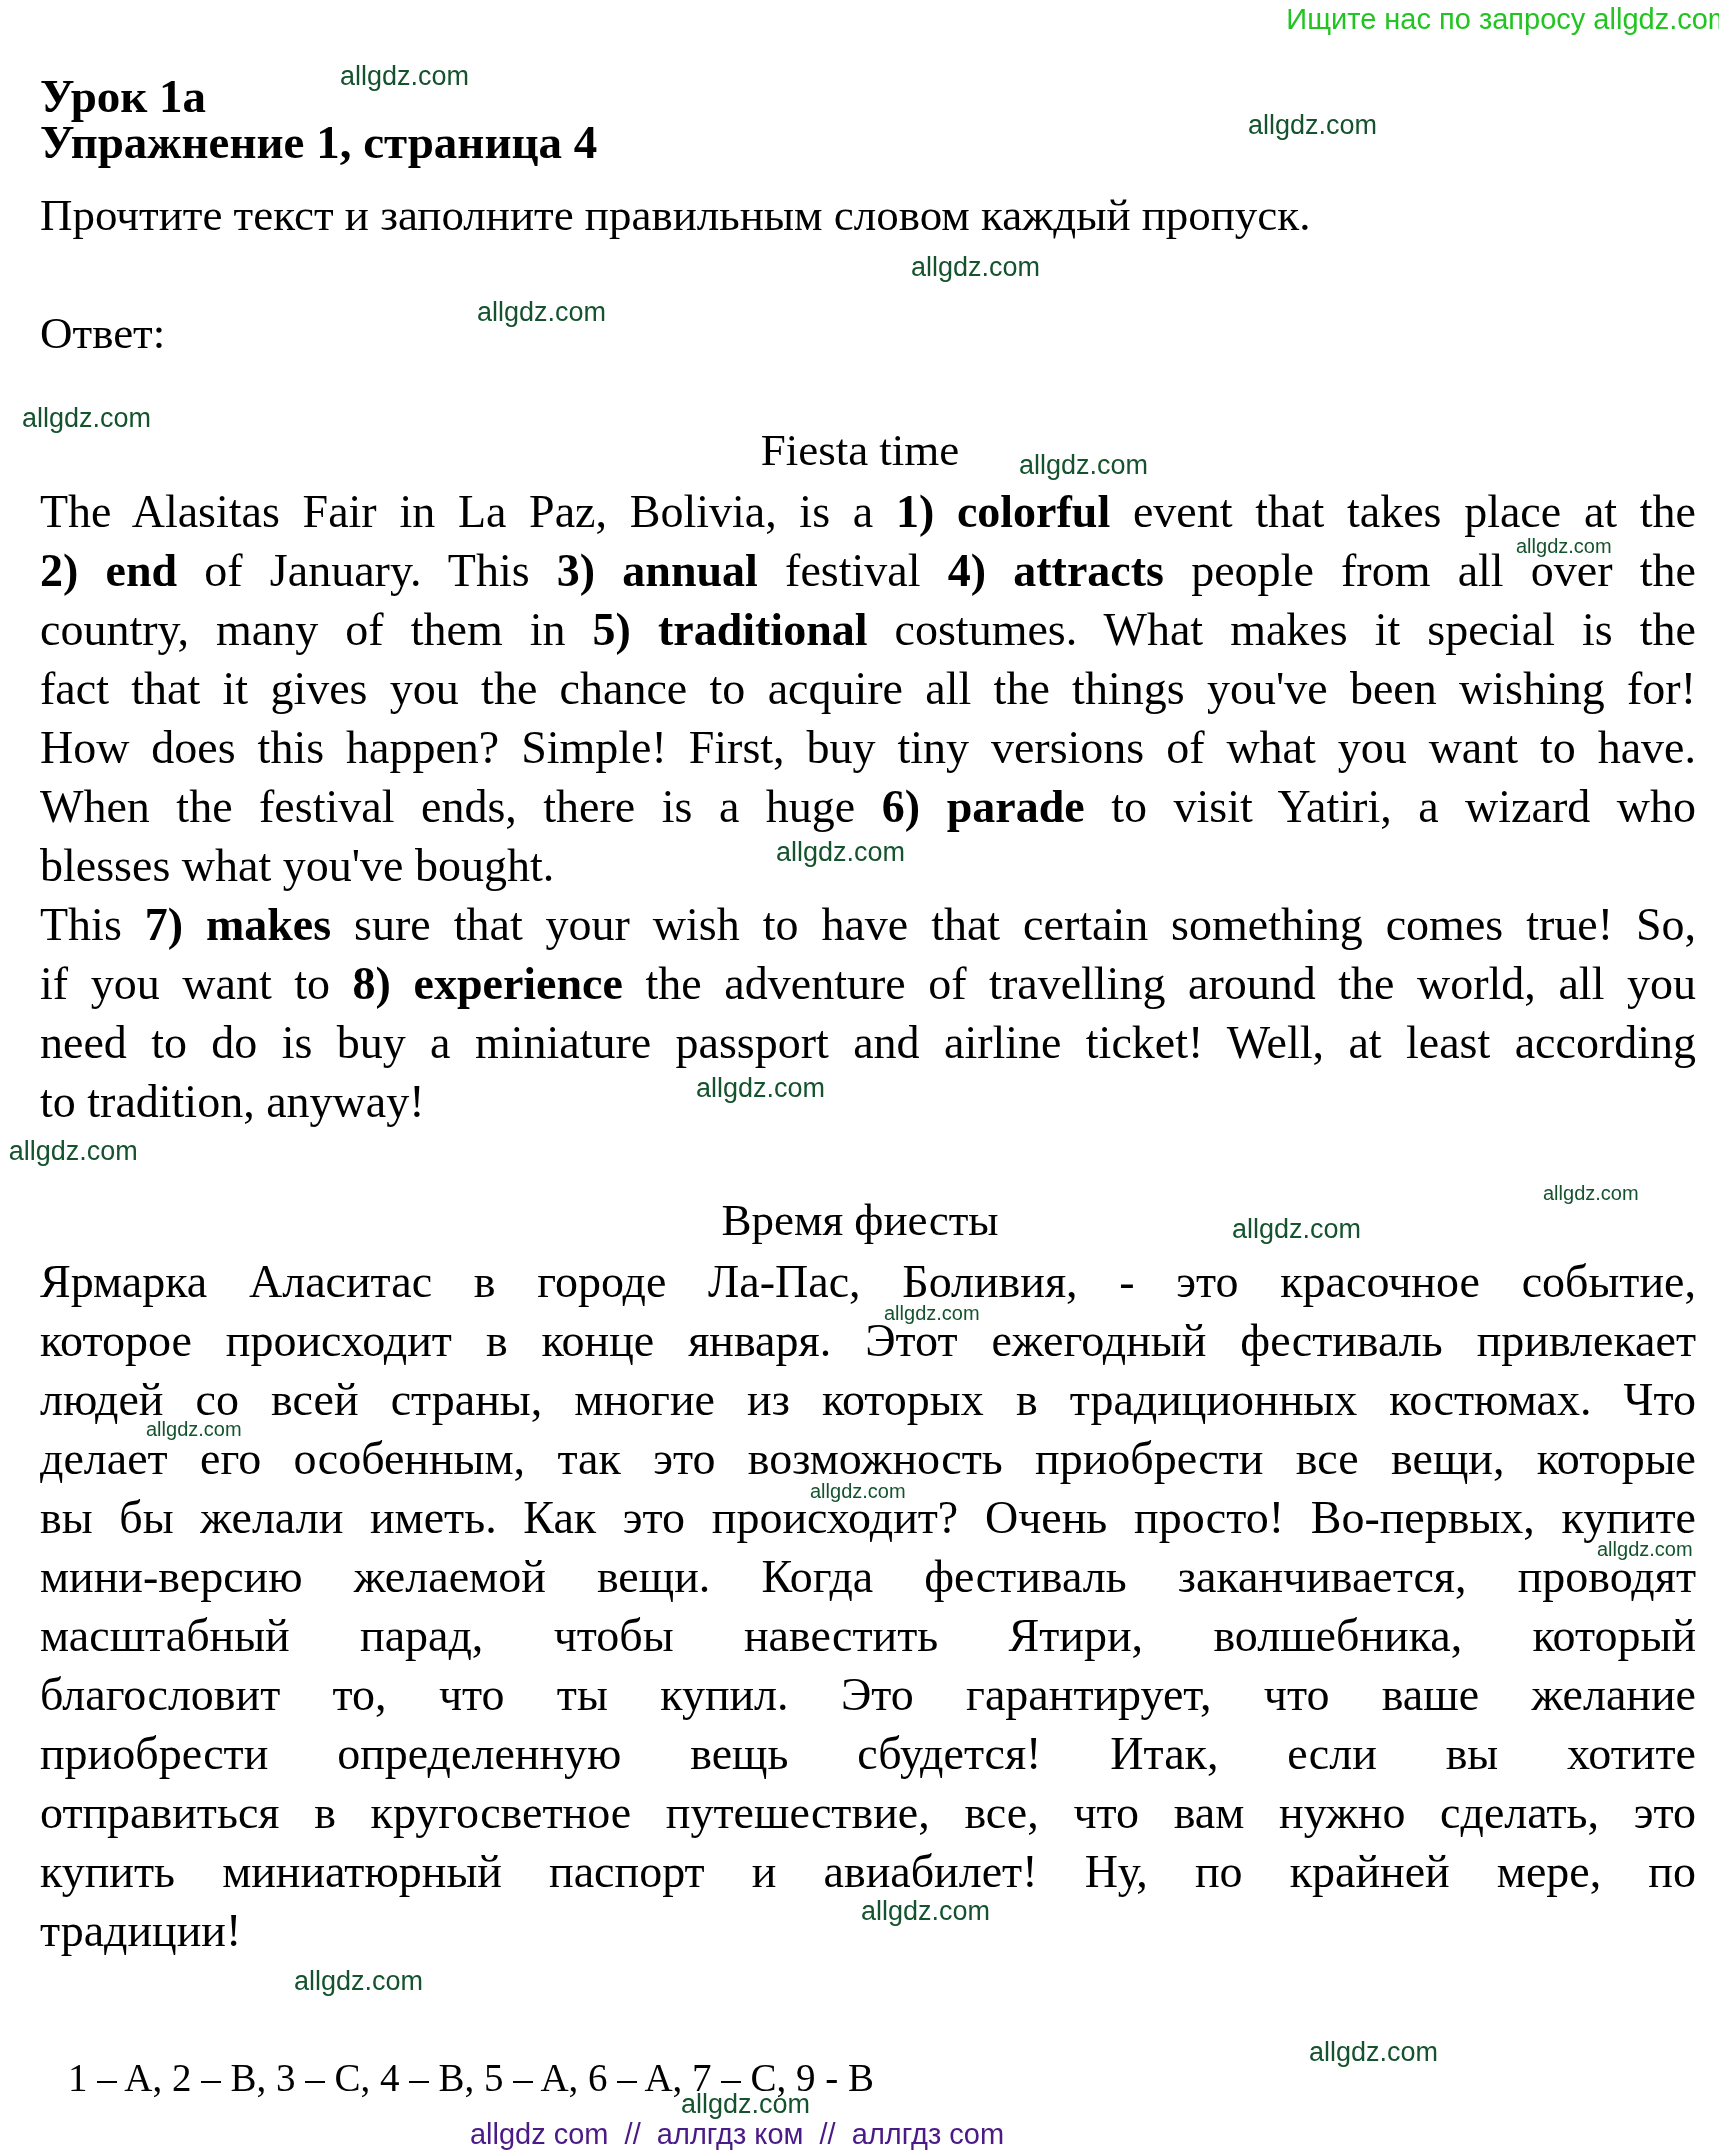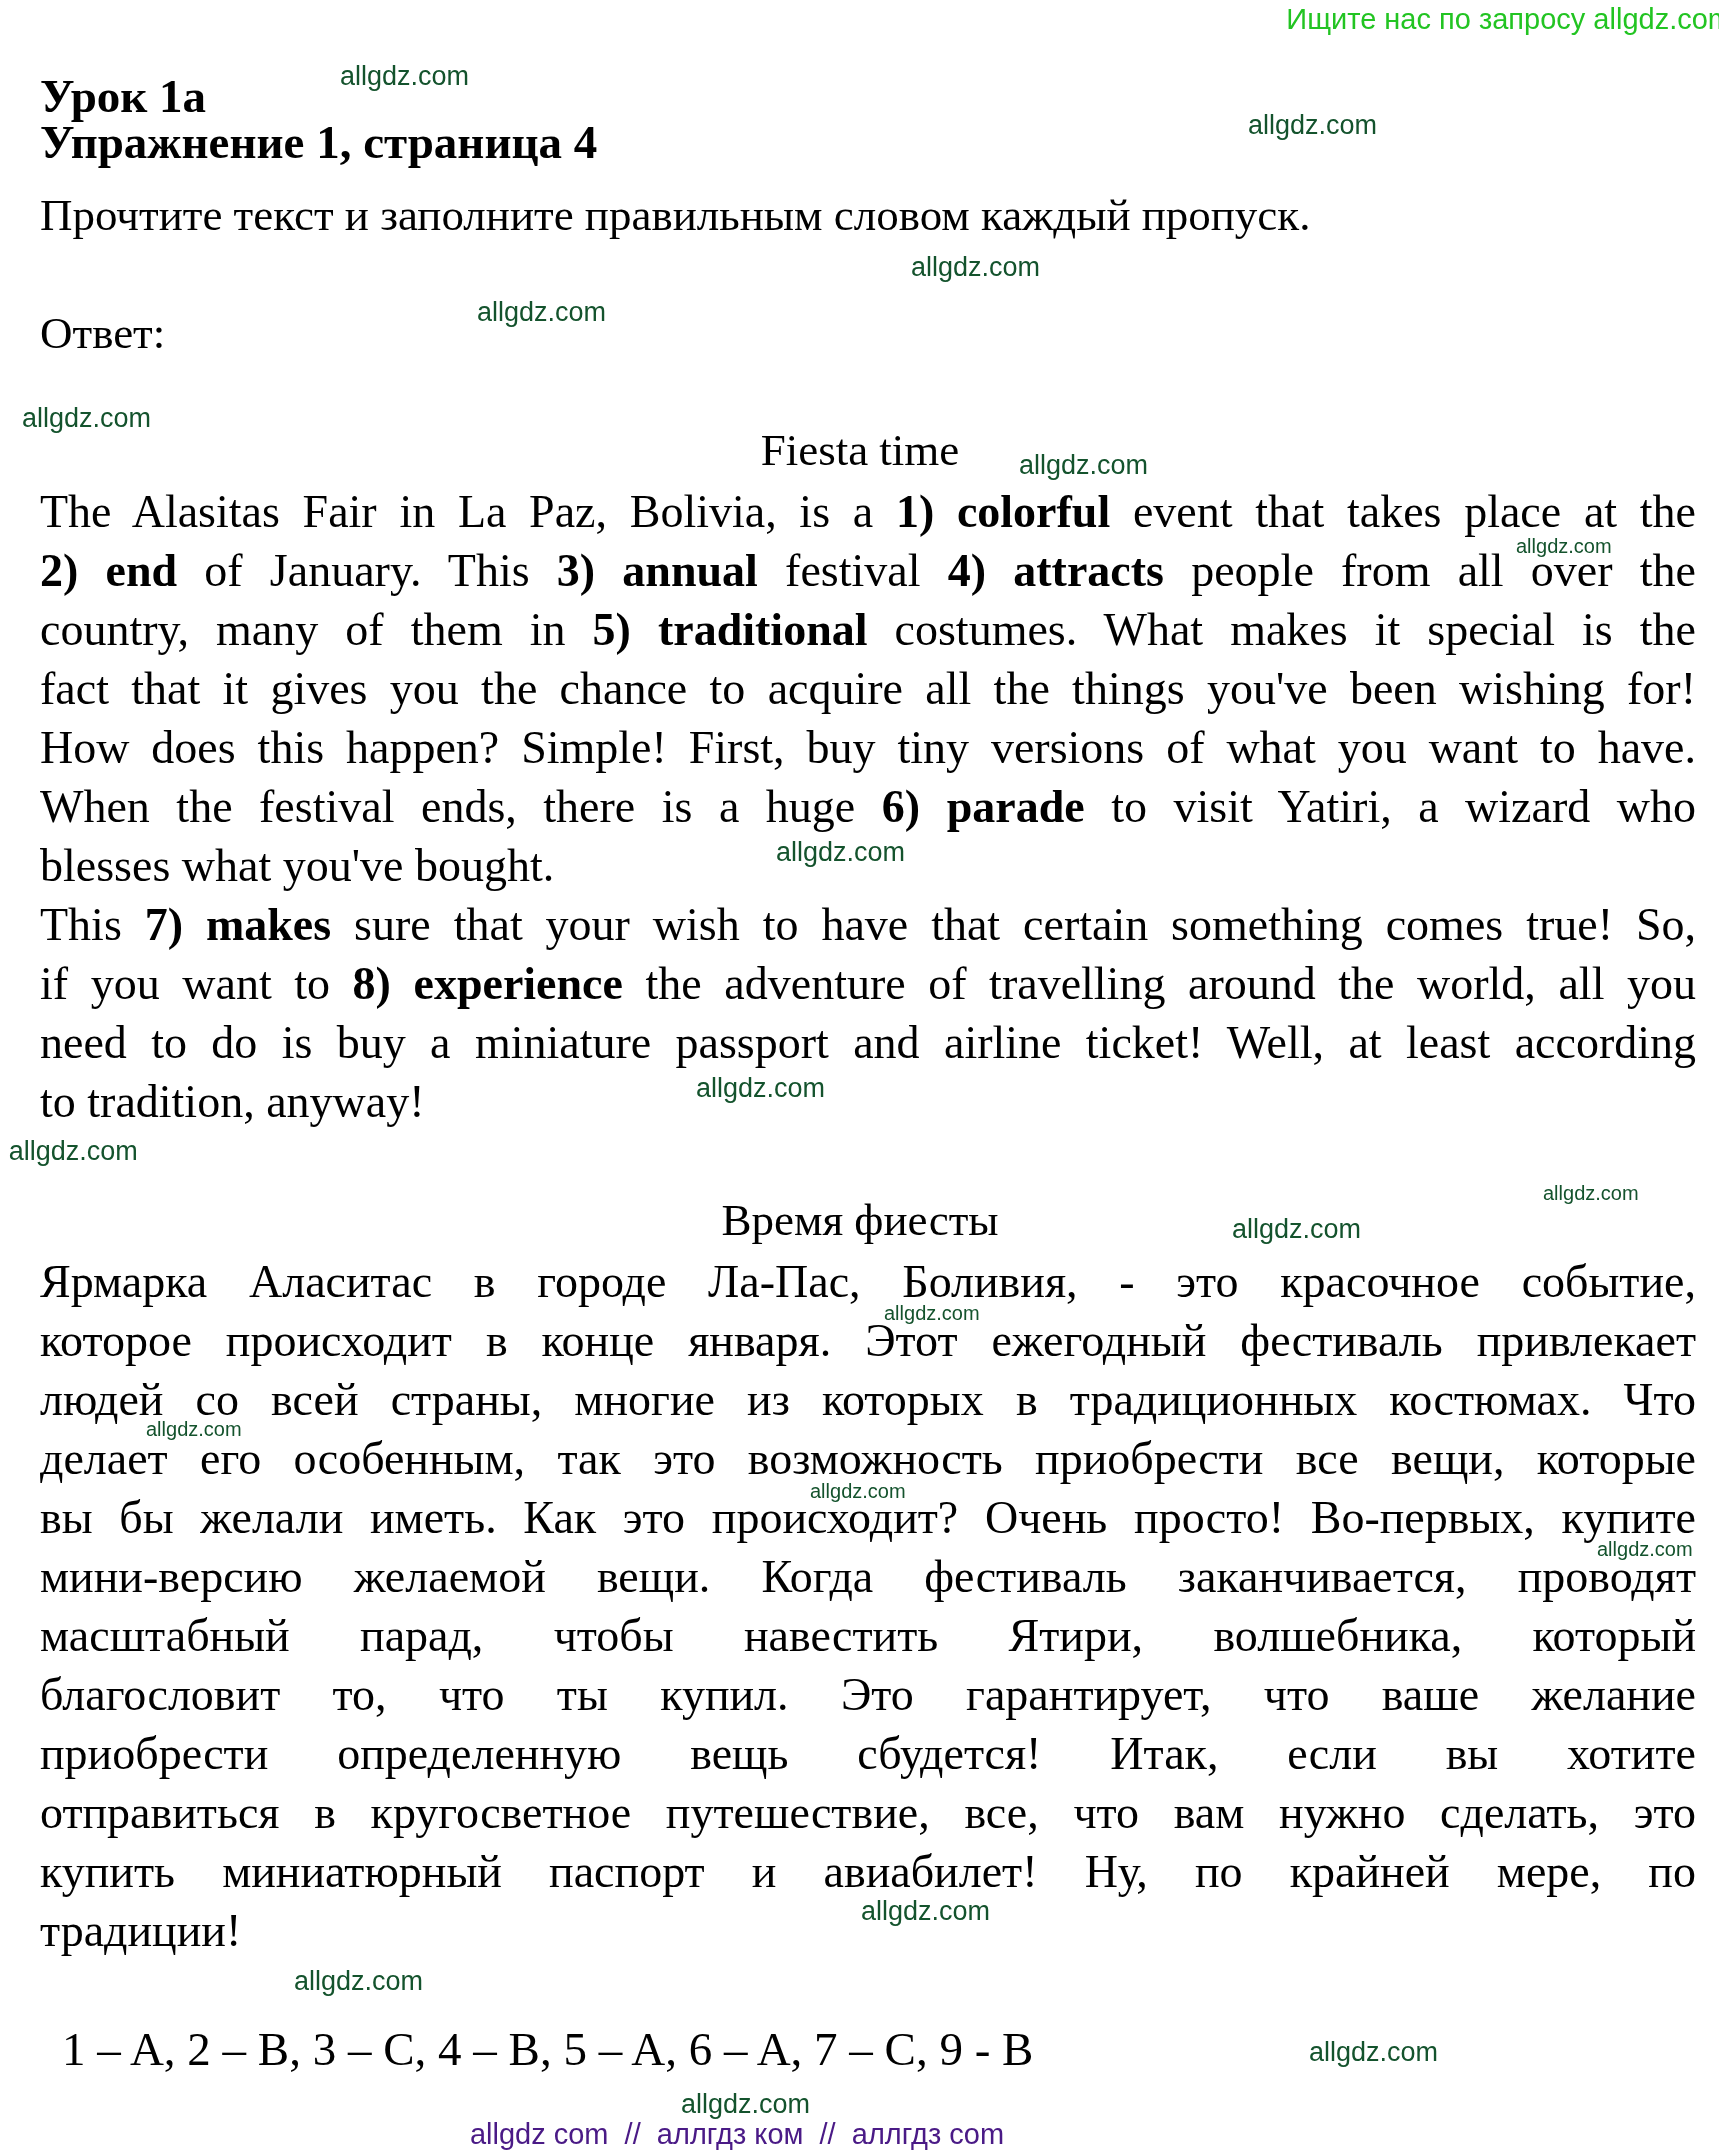--- a/index.html
+++ b/index.html
@@ -8,21 +8,21 @@
   .top-banner { left:0; width:1720px; top:0; text-align:right; font-family:"Liberation Sans", sans-serif; font-size:29px; color:#22c422; line-height:38px;padding-left:12px; }
   .h-bold { font-family:"Liberation Serif", serif; font-weight:bold; font-size:47px; left:40px; line-height:52px; }
   .plain { font-family:"Liberation Serif", serif; font-size:45px; line-height:52px; }
   .title { left:0; width:1720px; text-align:center; font-size:45px; line-height:52px; }
   .para { position:absolute; left:40px; width:1656px; font-size:46px; line-height:59px; text-align:justify; text-align-last:left; }
   .para .line { display:block; height:59px; text-align:justify; text-align-last:justify; white-space:nowrap; overflow:visible; }
   .para .line.last { text-align-last:left; }
   .para b { font-weight:bold; }
   .wm { position:absolute; font-family:"Liberation Sans", sans-serif; font-size:27px; color:#14532d; line-height:30px; white-space:nowrap; }
   .wm.small { font-size:20px; line-height:23px; }
-  .answers { left:62px; font-size:47px; line-height:52px; }
+  .answers { left:68px; font-size:39px; line-height:52px;margin-top:29px; }
   .footer { left:0; width:1474px; text-align:center; font-family:"Liberation Sans", sans-serif; font-size:29px; color:#4a1a86; line-height:35px; }
 </style>
 </head>
 <body>
 
 <div class="abs top-banner" style="top:0px;">Ищите нас по запросу allgdz.com</div>
 
 <div class="abs h-bold" style="top:70px;">Урок 1а</div>
 <div class="abs h-bold" style="top:116px;">Упражнение 1, страница 4</div>
 <div class="abs plain" style="left:40px; top:189px;">Прочтите текст и заполните правильным словом каждый пропуск.</div>

